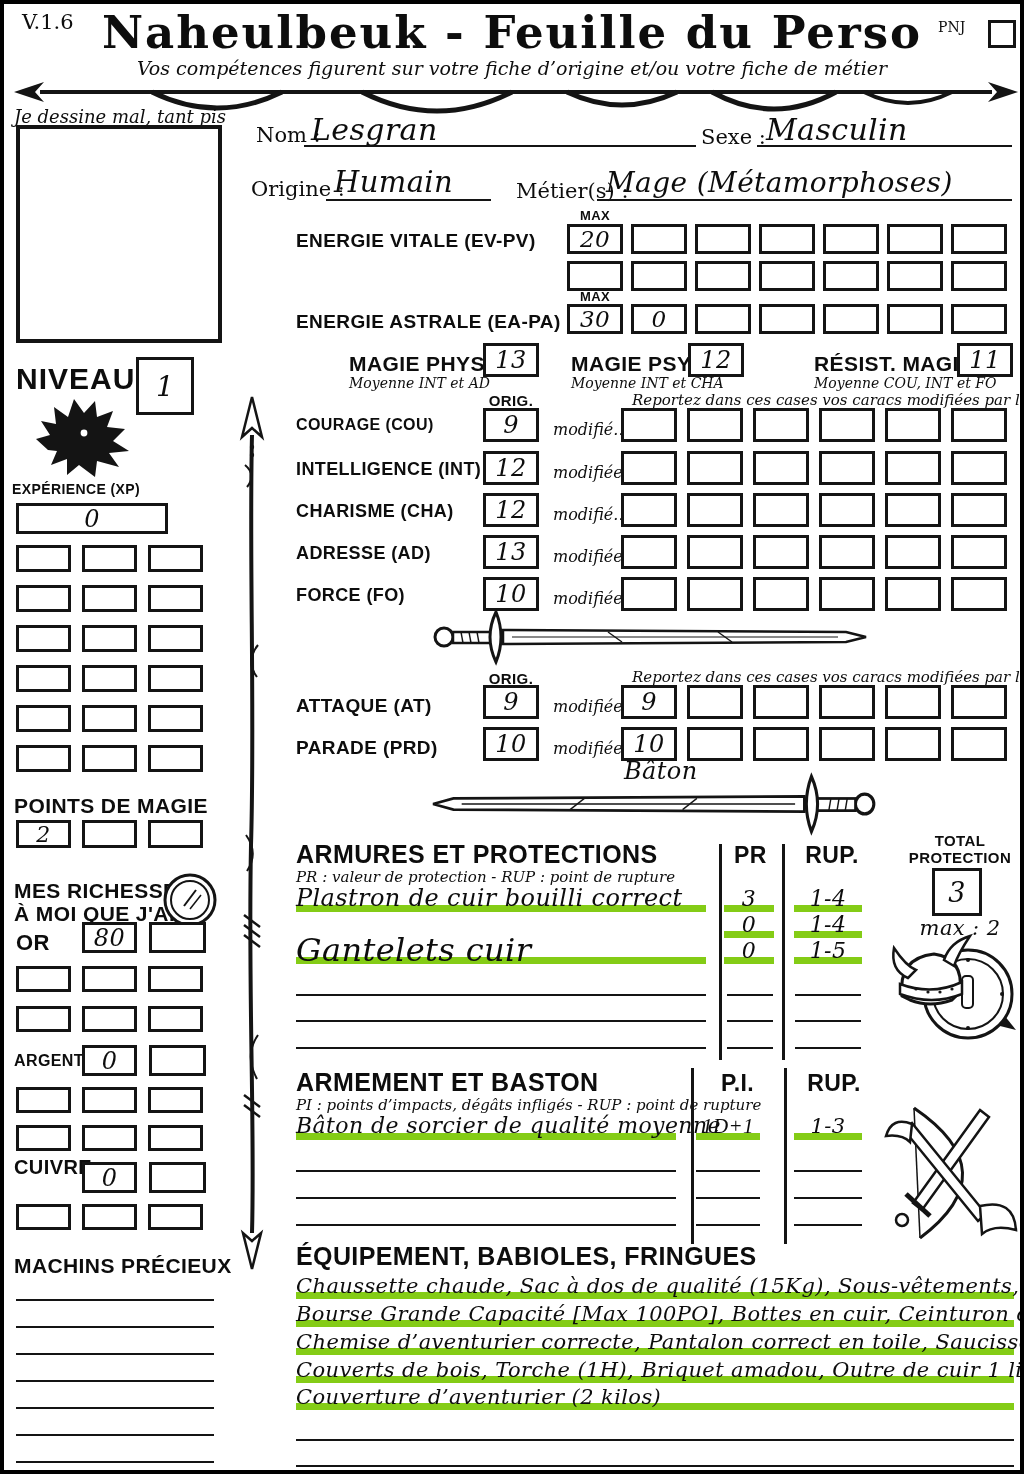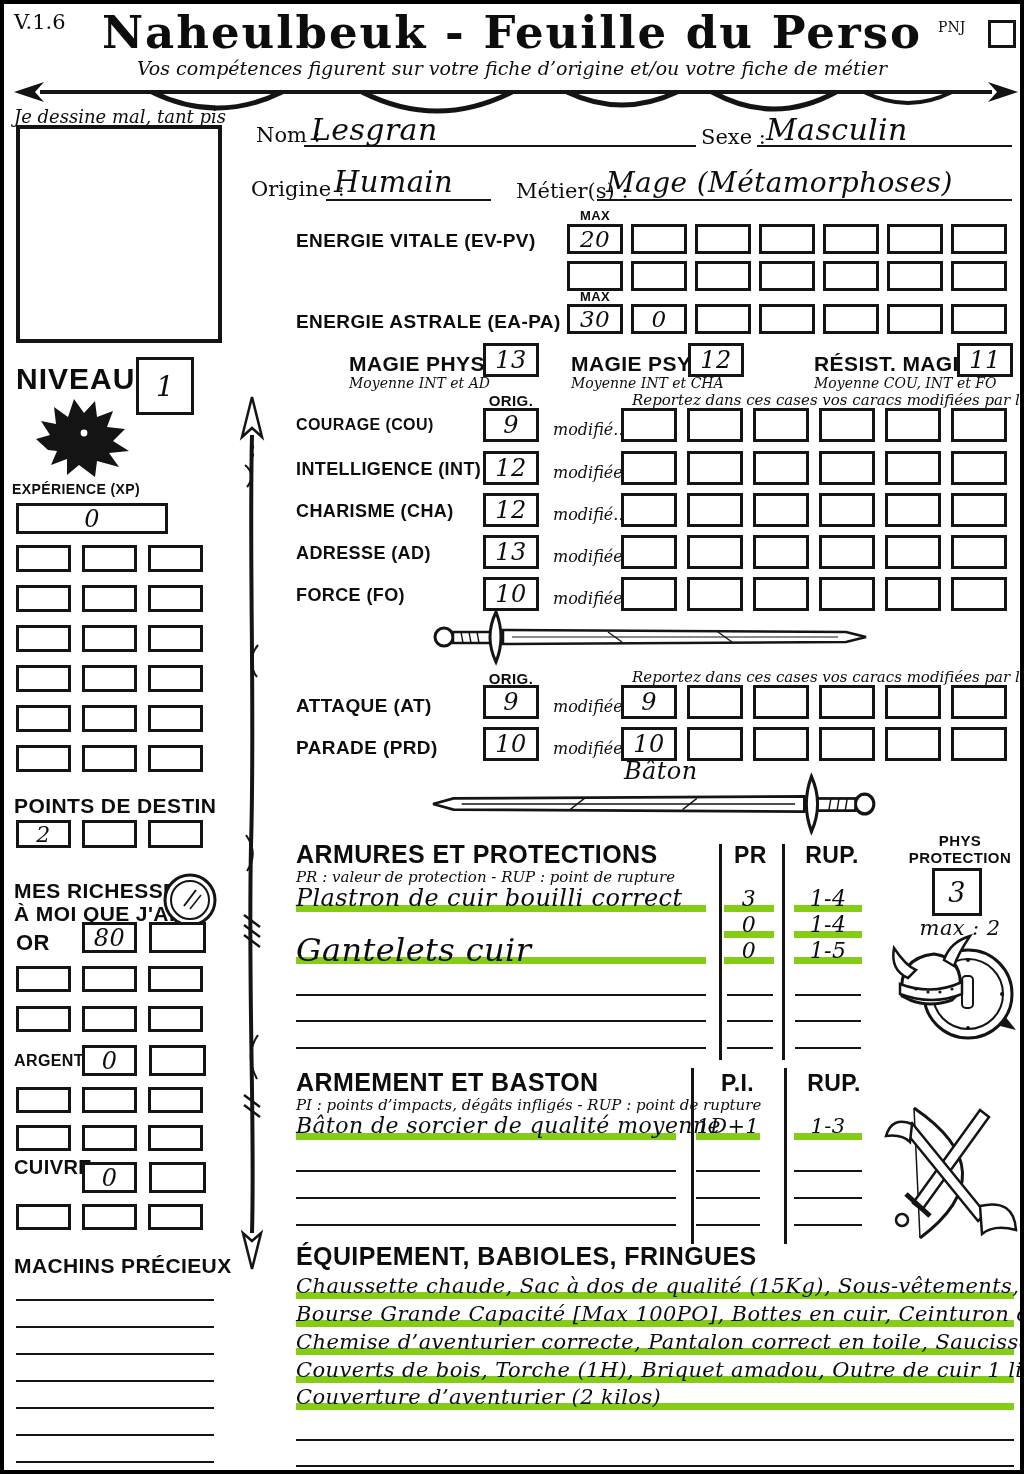--- a/index.html
+++ b/index.html
@@ -23,21 +23,21 @@
   .vline { position:absolute; width:3px; background:#141414; }
   .ubox { position:absolute; border-bottom:7px solid #84cc16; white-space:nowrap; }
   .ctr { text-align:center; }
   svg { display:block; }
 </style>
 </head>
 <body>
 
 <div class="sheet">
 
-  <div class="abs serif" style="left:10px;top:6px;font-size:21px;">V.1.6</div>
+  <div class="abs serif" style="left:18px;top:6px;font-size:21px;">V.1.6</div>
   <div class="abs serif" style="left:0;right:0;top:2px;text-align:center;font-size:45px;font-weight:700;letter-spacing:2px;">Naheulbeuk - Feuille du Perso</div>
   <div class="abs serif" style="left:934px;top:15px;font-size:14px;">PNJ</div>
   <div class="abs" style="left:984px;top:16px;width:28px;height:28px;border:3px solid #141414;"></div>
   <div class="abs cal" style="left:0;right:0;top:53px;text-align:center;font-size:19px;">Vos compétences figurent sur votre fiche d’origine et/ou votre fiche de métier</div>
 
   <div class="abs" style="left:8px;top:74px;">
     <svg width="1008" height="36" viewBox="0 0 1008 36">
       <line x1="28" y1="14" x2="980" y2="14" stroke="#141414" stroke-width="4"></line>
       <polygon points="2,14 32,4 23,14 32,24" fill="#141414"></polygon>
       <polygon points="1006,14 976,4 985,14 976,24" fill="#141414"></polygon>
@@ -253,21 +253,21 @@
   <div class="line" style="left:292px;top:990px;width:410px;"></div>
   <div class="line" style="left:723px;top:990px;width:46px;"></div>
   <div class="line" style="left:791px;top:990px;width:66px;"></div>
   <div class="line" style="left:292px;top:1016px;width:410px;"></div>
   <div class="line" style="left:723px;top:1016px;width:46px;"></div>
   <div class="line" style="left:791px;top:1016px;width:66px;"></div>
   <div class="line" style="left:292px;top:1043px;width:410px;"></div>
   <div class="line" style="left:723px;top:1043px;width:46px;"></div>
   <div class="line" style="left:791px;top:1043px;width:66px;"></div>
 
-  <div class="abs disp ctr" style="left:898px;top:828px;width:116px;font-size:15px;line-height:17px;white-space:normal;">PHYS PROTECTION</div>
+  <div class="abs disp ctr" style="left:898px;top:828px;width:116px;font-size:15px;line-height:17px;white-space:normal;">TOTAL PROTECTION</div>
   <div class="vbox hw" style="left:928px;top:864px;width:50px;height:48px;font-size:27px;">3</div>
   <div class="abs hw ctr" style="left:898px;top:912px;width:116px;font-size:21px;">max : 2</div>
 
   <div class="abs" style="left:884px;top:928px;">
     <svg width="128" height="118" viewBox="0 0 128 118">
       <polygon points="112,78 128,98 104,92" fill="#141414"></polygon>
       <circle cx="80" cy="62" r="44" fill="#fff" stroke="#141414" stroke-width="3"></circle>
       <circle cx="80" cy="62" r="35" fill="none" stroke="#141414" stroke-width="2"></circle>
       <rect x="74" y="44" width="11" height="32" rx="4" fill="#fff" stroke="#141414" stroke-width="2"></rect>
       <circle cx="80" cy="28" r="2" fill="#141414"></circle>
@@ -286,21 +286,21 @@
   </div>
 
   <div class="abs disp" style="left:292px;top:1064px;font-size:25px;">ARMEMENT ET BASTON</div>
   <div class="abs disp ctr" style="left:687px;top:1066px;width:93px;font-size:23px;">P.I.</div>
   <div class="abs disp ctr" style="left:780px;top:1066px;width:100px;font-size:23px;">RUP.</div>
   <div class="abs cal" style="left:292px;top:1092px;font-size:15px;">PI : points d’impacts, dégâts infligés - RUP : point de rupture</div>
   <div class="vline" style="left:687px;top:1064px;height:176px;"></div>
   <div class="vline" style="left:780px;top:1064px;height:176px;"></div>
 
   <div class="ubox hw" style="left:292px;top:1108px;width:380px;height:28px;font-size:22px;line-height:28px;">Bâton de sorcier de qualité moyenne</div>
-  <div class="ubox hw ctr" style="left:692px;top:1108px;width:64px;height:28px;font-size:21px;line-height:28px;">1D+1</div>
+  <div class="ubox hw ctr" style="left:692px;top:1108px;width:64px;height:28px;font-size:21px;line-height:28px;font-family:Liberation Serif, serif;">1D+1</div>
   <div class="ubox hw ctr" style="left:790px;top:1108px;width:68px;height:28px;font-size:21px;line-height:28px;">1-3</div>
 
   <div class="line" style="left:292px;top:1166px;width:380px;"></div>
   <div class="line" style="left:692px;top:1166px;width:64px;"></div>
   <div class="line" style="left:790px;top:1166px;width:68px;"></div>
   <div class="line" style="left:292px;top:1193px;width:380px;"></div>
   <div class="line" style="left:692px;top:1193px;width:64px;"></div>
   <div class="line" style="left:790px;top:1193px;width:68px;"></div>
   <div class="line" style="left:292px;top:1220px;width:380px;"></div>
   <div class="line" style="left:692px;top:1220px;width:64px;"></div>
@@ -354,21 +354,21 @@
       <div class="bx" style="width:55px;height:27px;"></div>
       <div class="bx" style="width:55px;height:27px;"></div>
       <div class="bx" style="width:55px;height:27px;"></div>
       <div class="bx" style="width:55px;height:27px;"></div>
       <div class="bx" style="width:55px;height:27px;"></div>
       <div class="bx" style="width:55px;height:27px;"></div>
       <div class="bx" style="width:55px;height:27px;"></div>
       <div class="bx" style="width:55px;height:27px;"></div>
     </div>
 
-  <div class="abs disp" style="left:10px;top:790px;font-size:21px;">POINTS DE DESTIN</div>
+  <div class="abs disp" style="left:10px;top:790px;font-size:21px;">POINTS DE MAGIE</div>
   <div class="vbox hw" style="left:12px;top:816px;width:55px;height:28px;font-size:22px;">2</div>
   <div class="row g11" style="left:78px;top:816px;">
       <div class="bx" style="width:55px;height:28px;"></div>
       <div class="bx" style="width:55px;height:28px;"></div>
     </div>
 
   <div class="abs disp" style="left:10px;top:875px;font-size:21px;">MES RICHESSES</div>
   <div class="abs disp" style="left:10px;top:898px;font-size:21px;">À MOI QUE J'AI</div>
 
   <div class="abs" style="left:158px;top:868px;">

